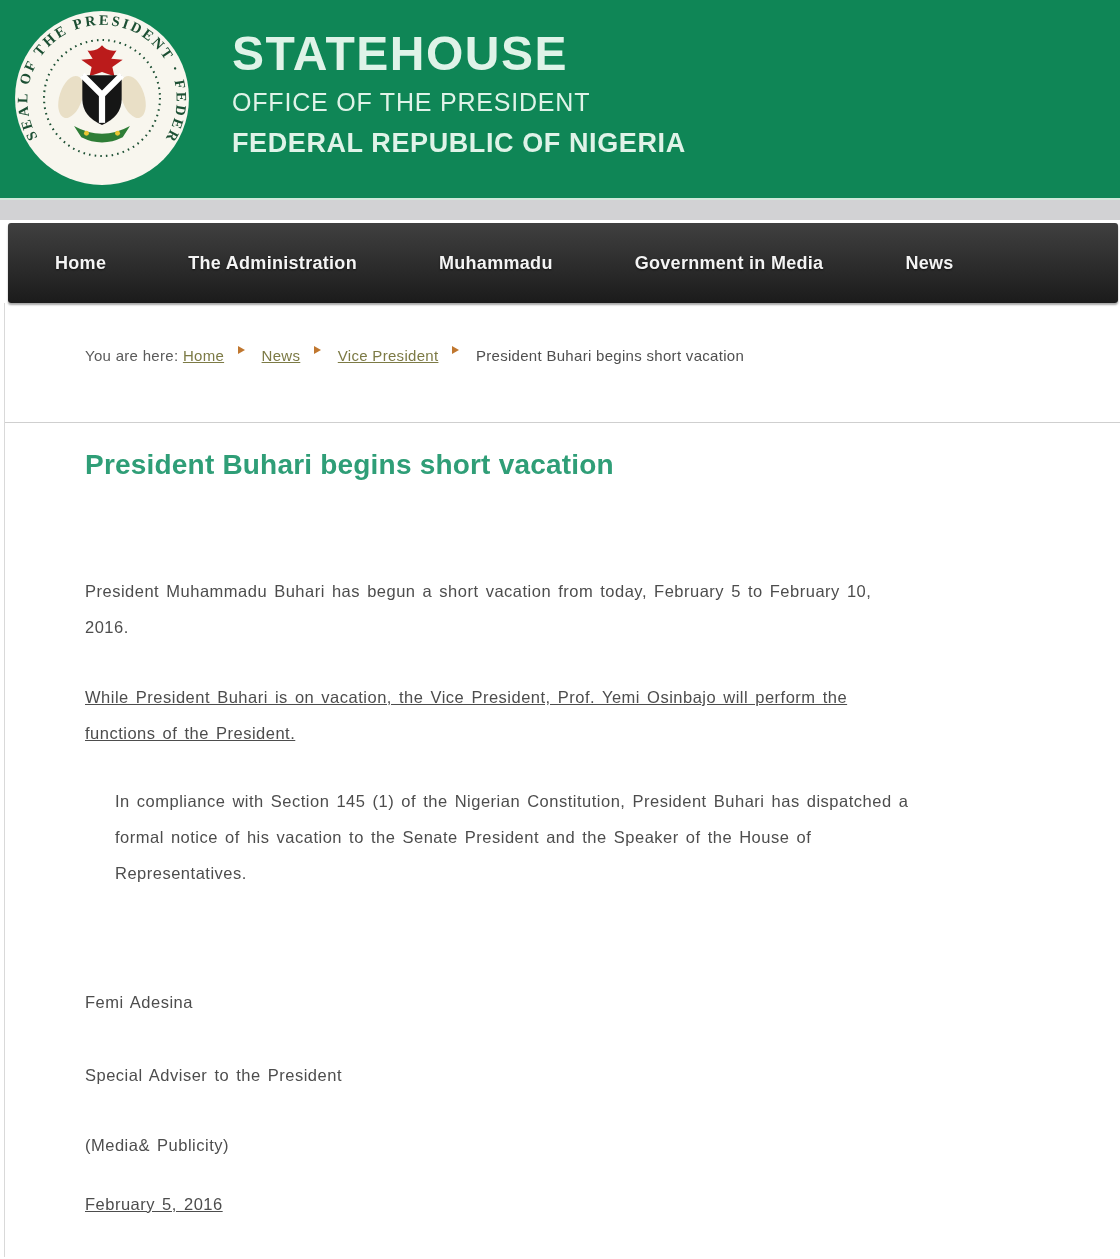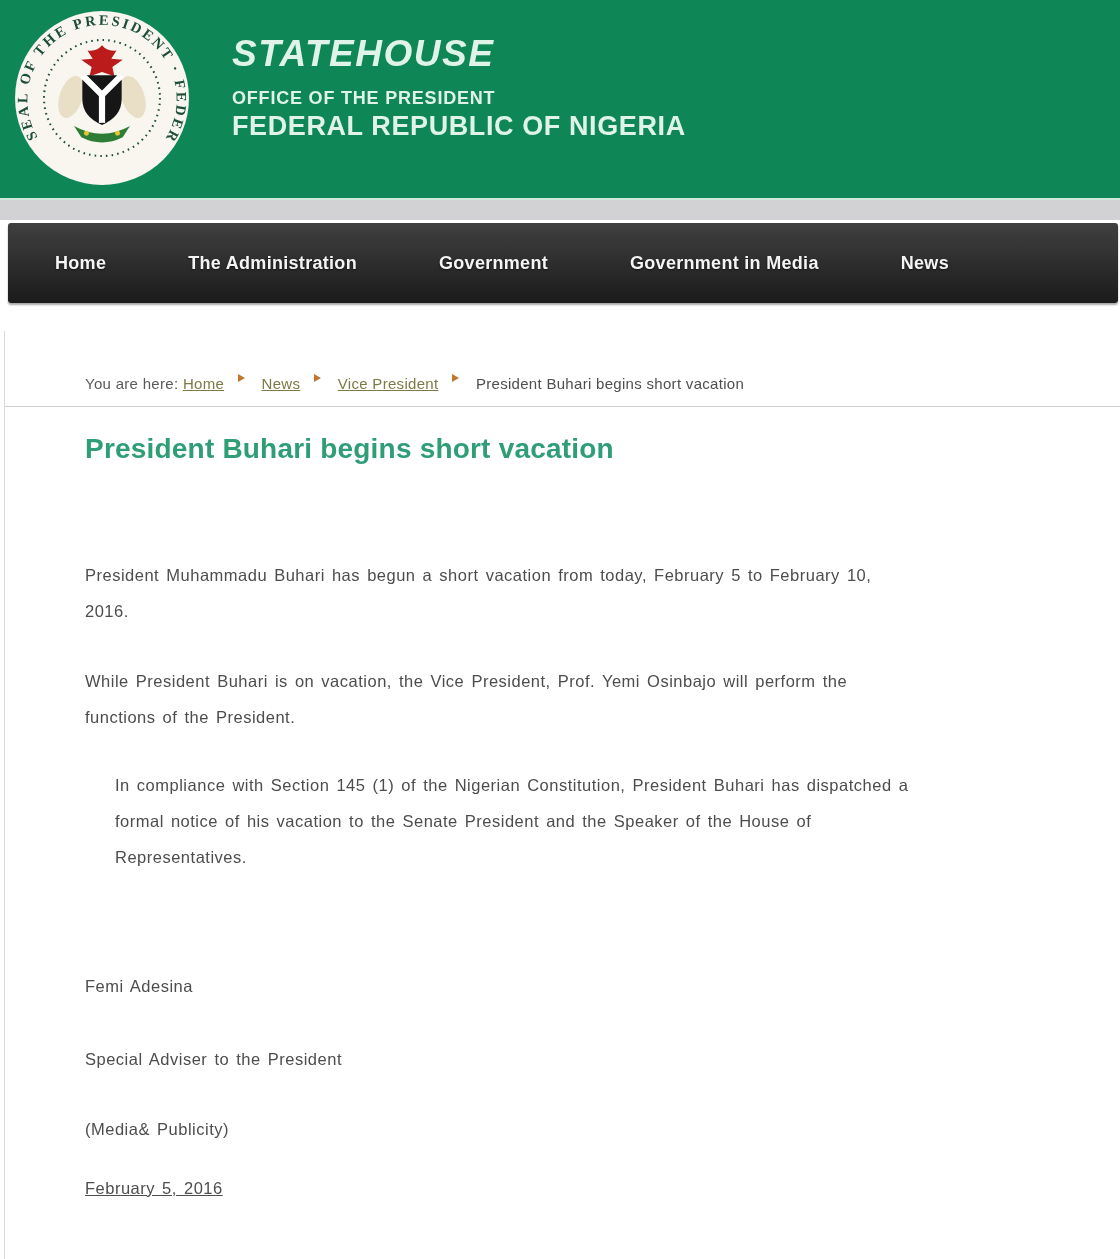--- a/index.html
+++ b/index.html
@@ -22,34 +22,33 @@
   }
   .seal-wrap {
     margin: 10px 0 0 14px;
     width: 176px;
     height: 176px;
     flex: 0 0 auto;
     cursor: pointer;
   }
   .masthead-text { padding: 34px 0 0 42px; color: #dff3e8; }
   .site-title {
-    font-size: 37px;
+    font-size: 48px;
     font-weight: bold;
     letter-spacing: 1.5px;
     line-height: 40px;
-    font-style: italic;
   }
   .site-sub1 {
     margin-top: 14px;
-    font-size: 18px;
-    font-weight: bold;
+    font-size: 25px;
+    font-weight: normal;
     letter-spacing: 0.8px;
   }
   .site-sub2 {
-    margin-top: 2px;
+    margin-top: 11px;
     font-size: 27px;
     font-weight: bold;
     letter-spacing: 0.6px;
   }
 
   
   .gray-strip {
     height: 22px;
     background: #d2d2d4;
     border-top: 2px solid #cfe8da;
@@ -82,26 +81,25 @@
   
   .page {
     margin-left: 4px;
     border-left: 1px solid #d9d9d9;
     min-height: 954px;
   }
 
   
   .breadcrumb {
     padding: 44px 0 0 80px;
-    height: 76px;
+    height: 120px;
     border-bottom: 1px solid #cfcfcf;
     font-size: 15px;
     color: #5a5a5a;
     letter-spacing: 0.3px;
-    margin-top: 28px;
   }
   .breadcrumb a {
     color: #7c7a45;
     text-decoration: underline;
     cursor: pointer;
   }
   .crumb-arrow {
     display: inline-block;
     width: 0; height: 0;
     border-left: 7px solid #c0772f;
@@ -124,21 +122,21 @@
   .article p, .article .date-link {
     font-size: 16.5px;
     color: #4d4d4d;
     line-height: 36px;
     letter-spacing: 0.5px;
     word-spacing: 2px;
     max-width: 1000px;
     white-space: pre-line;
   }
   .para-1 { margin-top: 92px; }
-  .para-2 { margin-top: 34px; }
+  .para-2 { margin-top: 34px; text-decoration: underline; }
   .para-3 { margin-top: 32px; margin-left: 30px; }
   .sig-name { margin-top: 93px; }
   .sig-role { margin-top: 37px; }
   .sig-unit { margin-top: 34px; }
   .date-link {
     display: inline-block;
     margin-top: 23px;
     color: #4d4d4d;
     text-decoration: underline;
     cursor: pointer;
@@ -181,21 +179,21 @@
       <div class="site-sub1">OFFICE OF THE PRESIDENT</div>
       <div class="site-sub2">FEDERAL REPUBLIC OF NIGERIA</div>
     </div>
   </header>
 
   <div class="gray-strip"></div>
 
   <nav class="main-nav">
     <a>Home</a>
     <a>The Administration</a>
-    <a>Government</a>
+    <a>Muhammadu</a>
     <a>Government in Media</a>
     <a>News</a>
   </nav>
 
   <div class="page">
 
     <div class="breadcrumb">
       <span>You are here:</span>
       <a>Home</a><span class="crumb-arrow"></span>
       <a>News</a><span class="crumb-arrow"></span>

